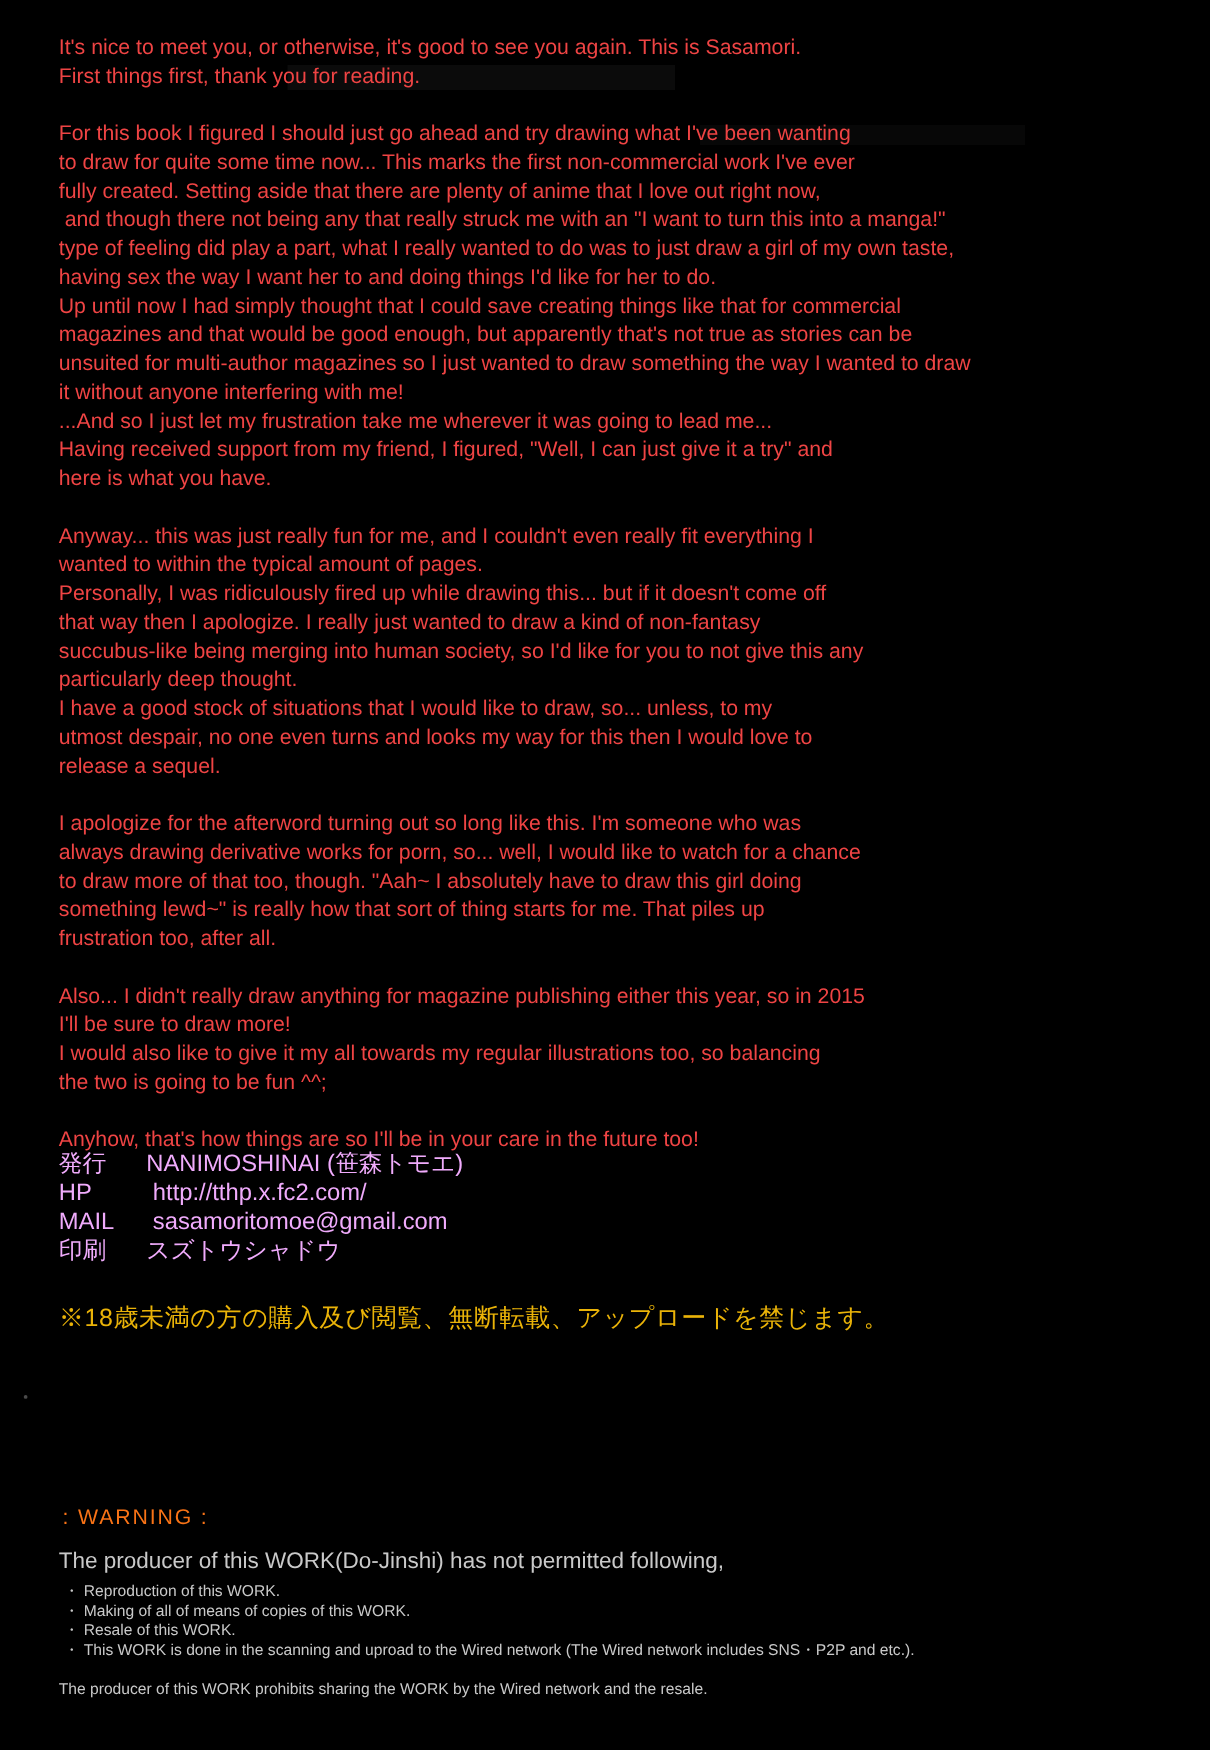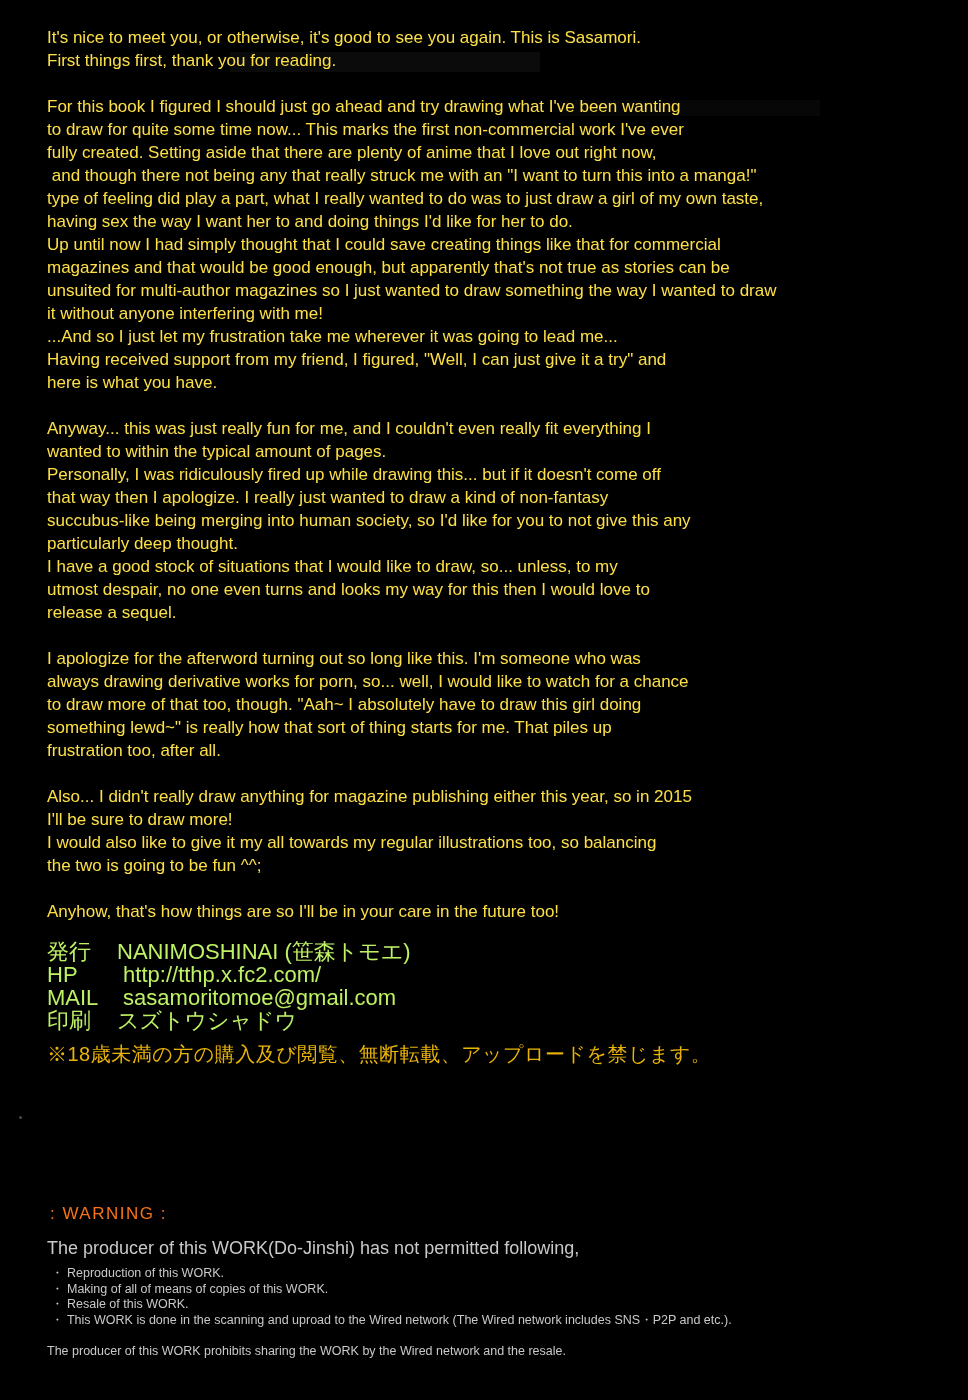--- a/index.html
+++ b/index.html
@@ -14,37 +14,36 @@
     background: #000000;
     overflow: hidden;
     font-family: "Liberation Sans", sans-serif;
   }
   
   .afterword {
     position: absolute;
     left: 47px;
     top: 26px;
     width: 895px;
-    color: #fde047;
+    color: #ef4444;
     font-size: 17px;
     line-height: 23px;
   }
   .afterword p {
     margin: 0 0 23px 0;
     white-space: pre-wrap;
   }
   
   .colophon {
     position: absolute;
     left: 47px;
     top: 920px;
-    color: #bef264;
-    font-size: 22px;
+    color: #f0abfc;
+    font-size: 19px;
     line-height: 23px;
-    margin-top: 20px;
   }
   .colophon .row { display: flex; }
   .colophon .label {
     display: inline-block;
     width: 70px;
     flex: 0 0 70px;
   }
   .colophon .value { white-space: pre; }
   
   .age-notice {

